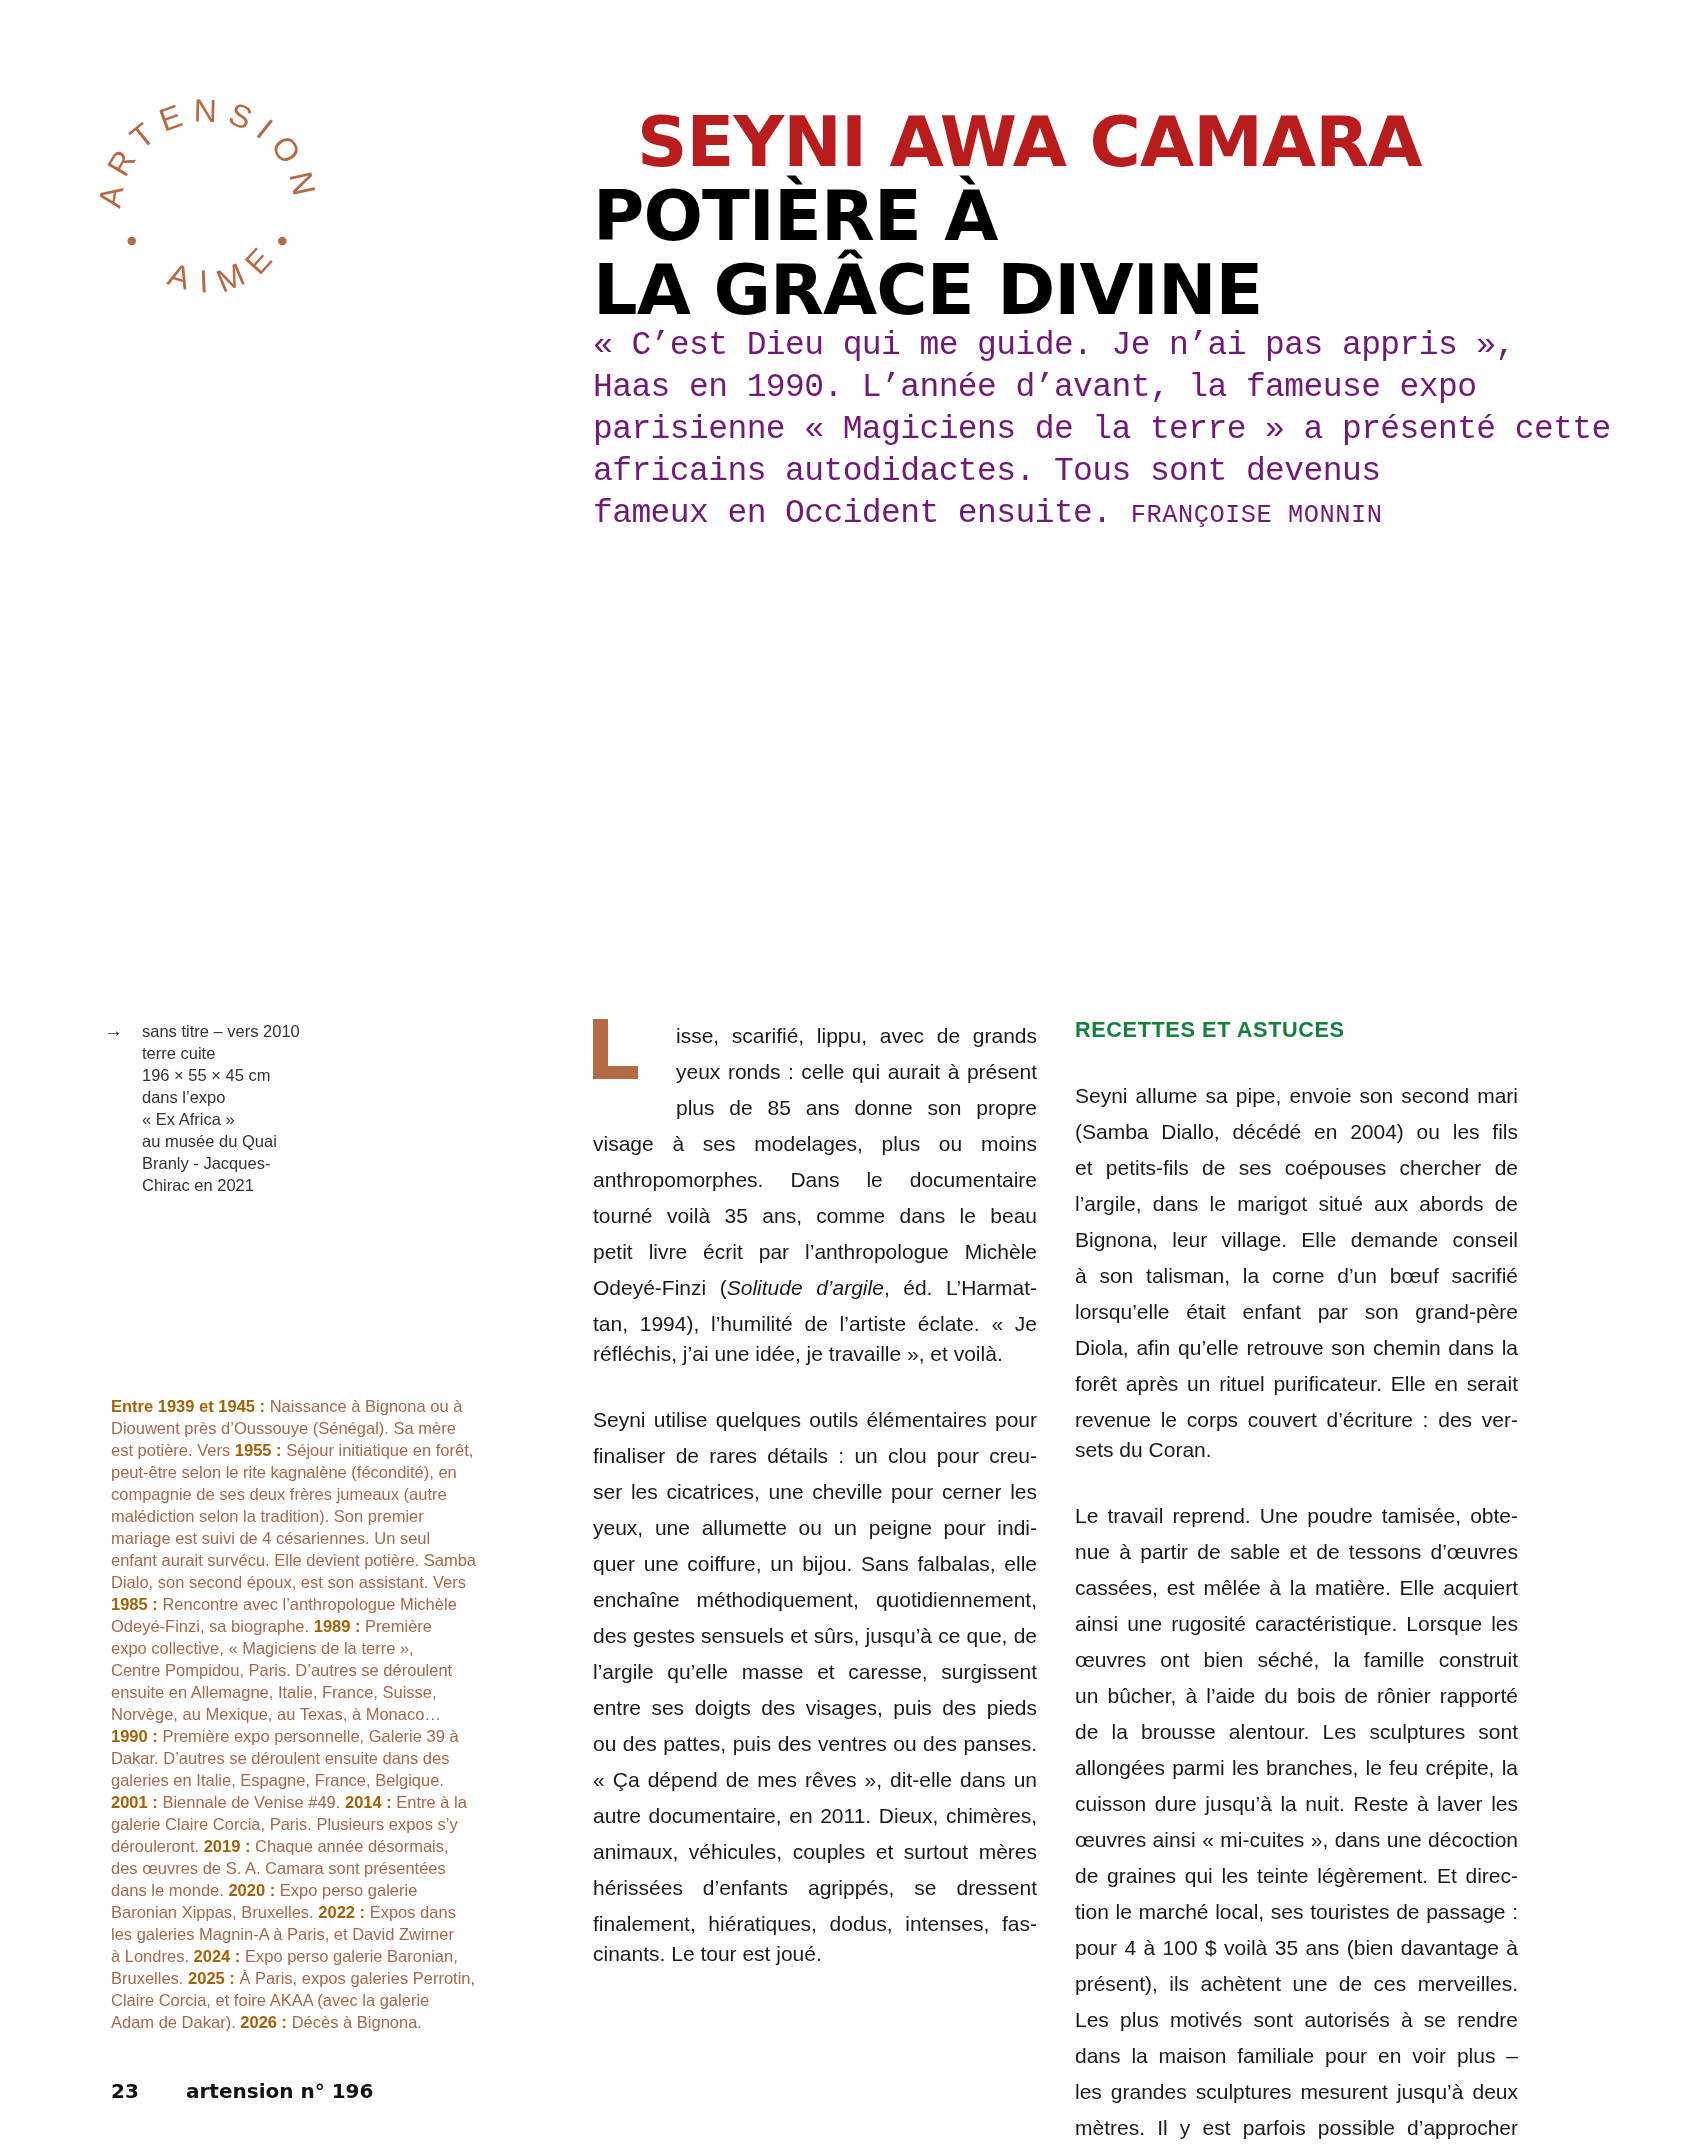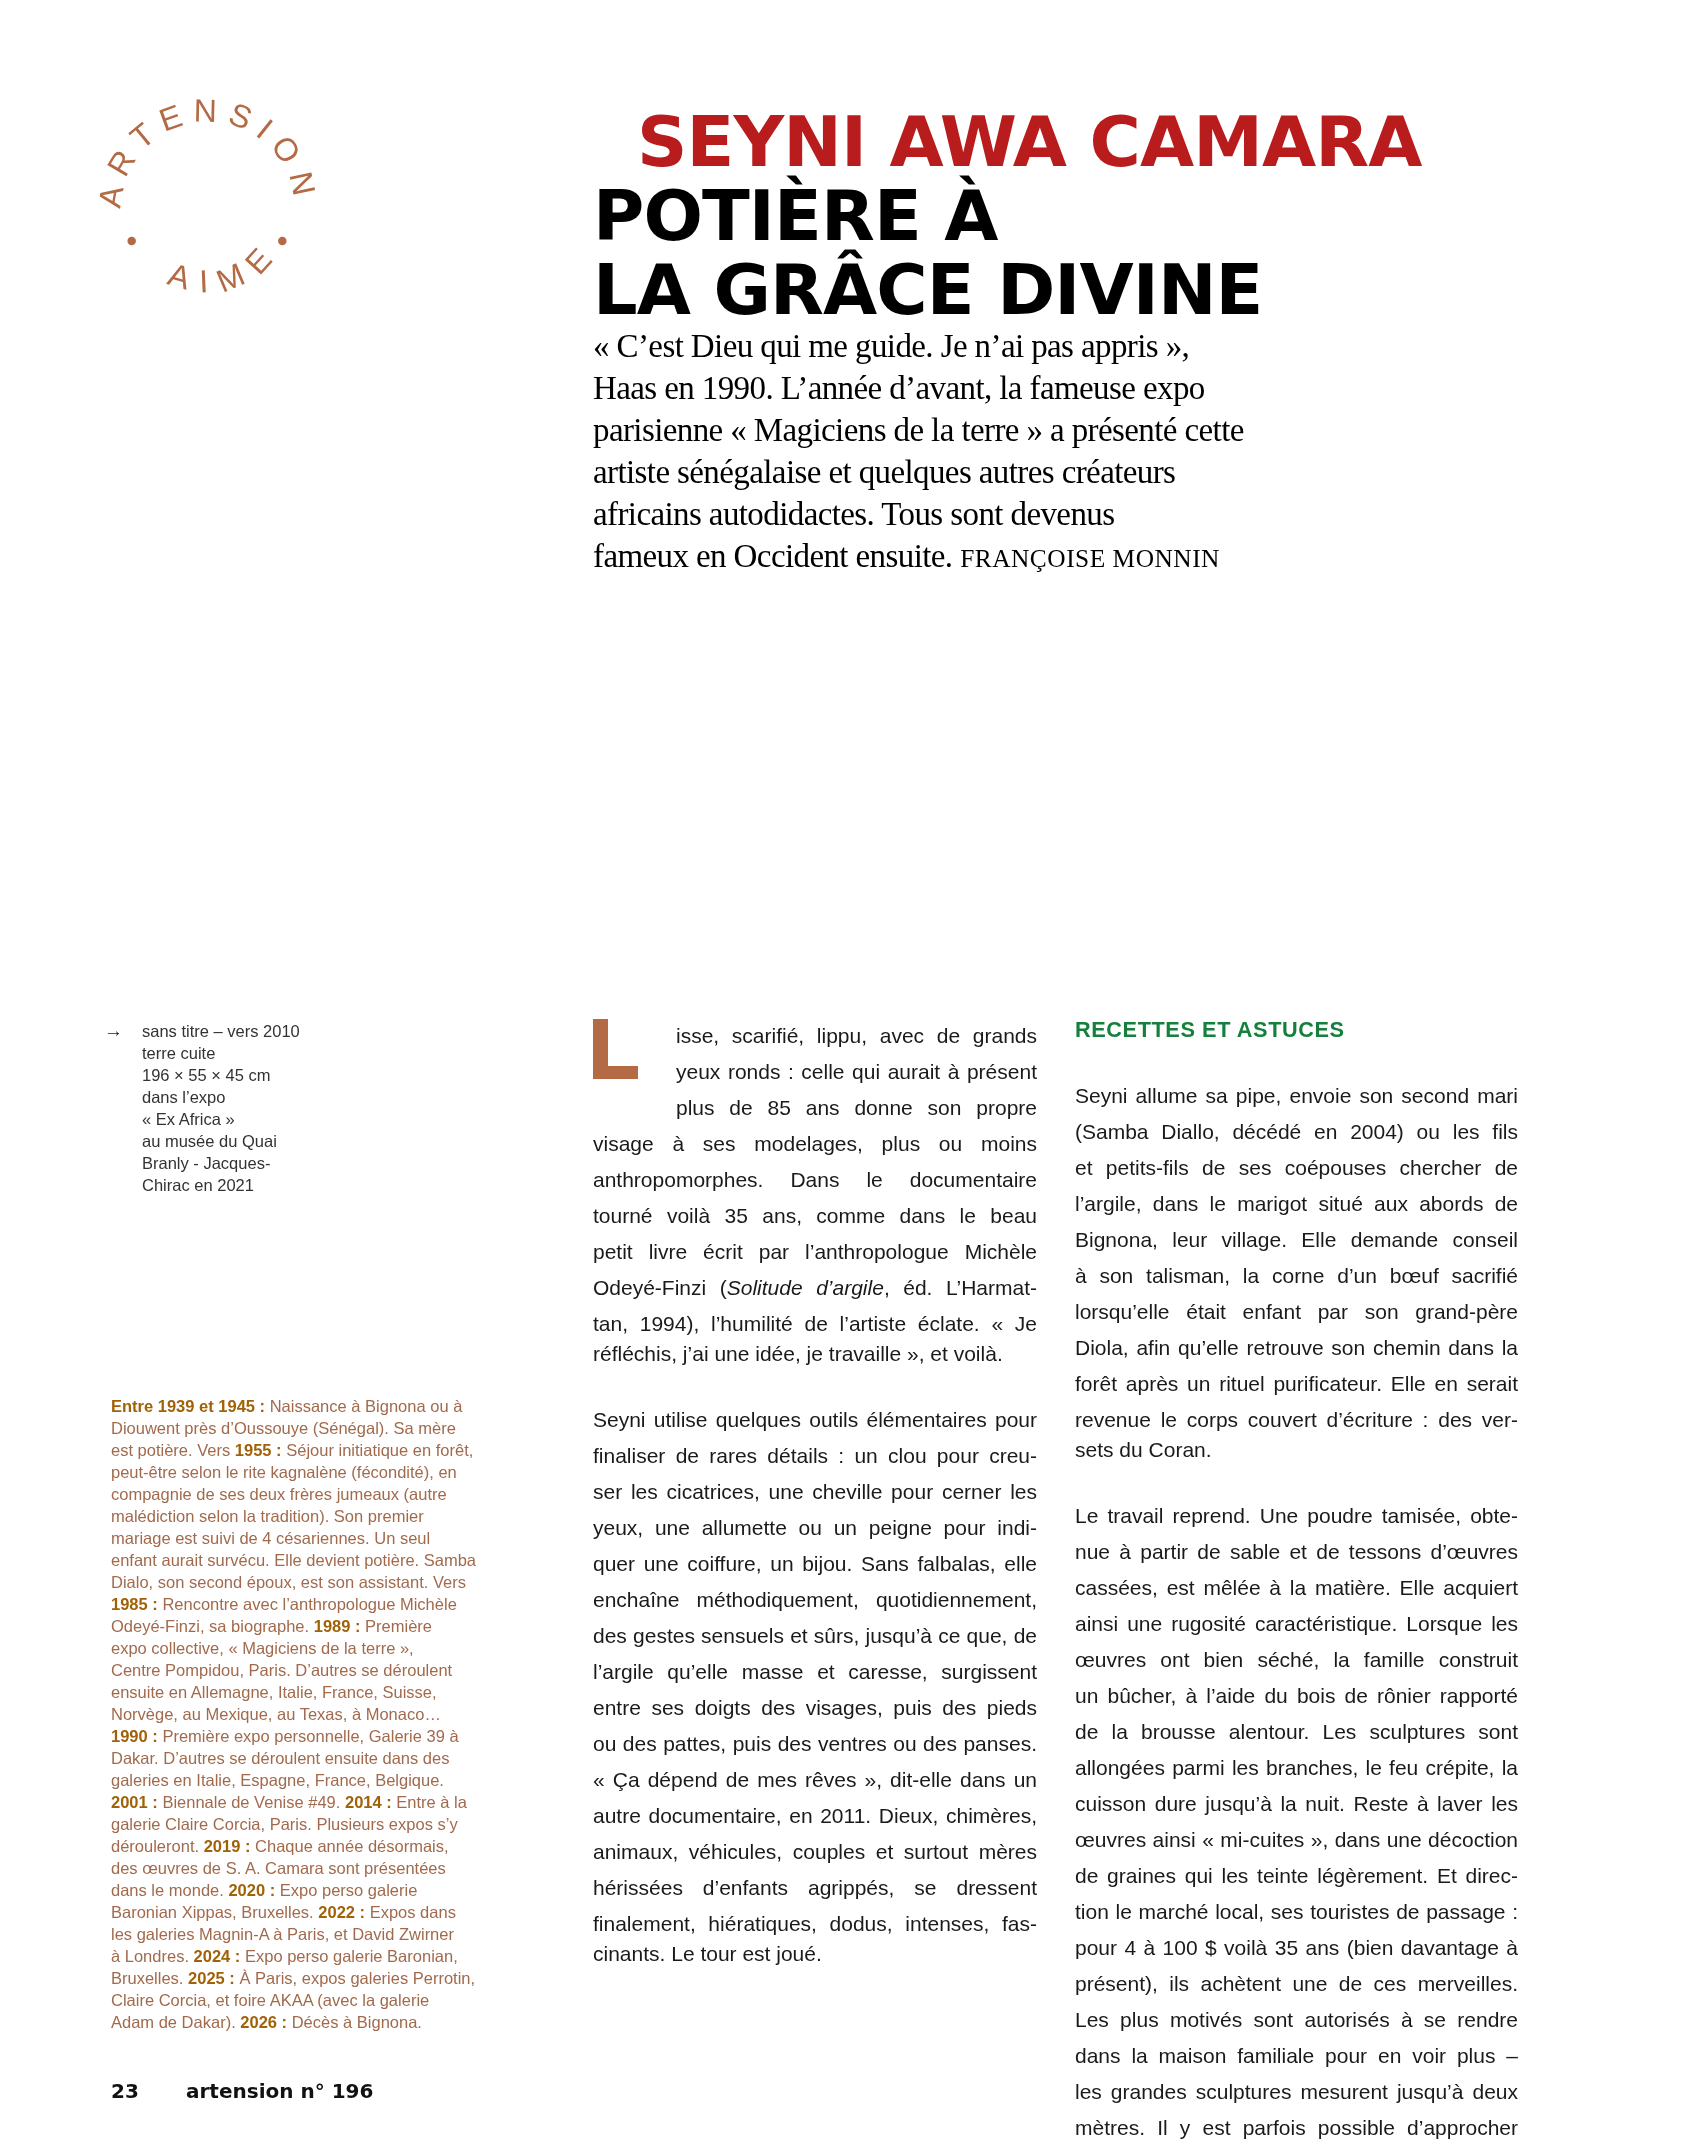--- a/index.html
+++ b/index.html
@@ -12,22 +12,22 @@
 
   
   #title-block { position: absolute; left: 593px; top: 105px; width: 942px; }
   .title-line { font-family: "DejaVu Sans", sans-serif; font-weight: bold; font-size: 70px;
                 line-height: 74px; letter-spacing: -0.9px; margin: 0; white-space: nowrap; }
   .title-line.name { color: #b91c1c; margin-left: 44px; }
   .title-line.sub { color: #000; }
 
   
   #lead { position: absolute; left: 593px; top: 325px; width: 942px;
-          font-family: Liberation Serif, serif; font-size: 33px; line-height: 42px;
-          color: #000000; letter-spacing: -0.6px; }
+          font-family: Liberation Mono, monospace; font-size: 33px; line-height: 42px;
+          color: #701a75; letter-spacing: -0.6px; }
   #lead .line { display: block; white-space: nowrap; }
   #lead .author { font-size: 25.4px; letter-spacing: 0.5px; }
 
   
   #caption { position: absolute; left: 104px; top: 1020px; width: 217px;
              font-size: 16.5px; line-height: 22px; color: #333; }
   #caption .arrow { position: absolute; left: 0; top: 0; font-size: 19px; color: #222; }
   #caption .lines { margin-left: 38px; }
   #caption .lines span { display: block; white-space: nowrap; }
 
@@ -80,21 +80,20 @@
 <div id="title-block">
   <h1 class="title-line name">SEYNI AWA CAMARA</h1>
   <h2 class="title-line sub">POTIÈRE À</h2>
   <h2 class="title-line sub">LA GRÂCE DIVINE</h2>
 </div>
 
 <div id="lead">
     <span class="line">« C’est Dieu qui me guide. Je n’ai pas appris »,</span>
     <span class="line">Haas en 1990. L’année d’avant, la fameuse expo</span>
     <span class="line">parisienne « Magiciens de la terre » a présenté cette</span>
-    <span class="line">artiste sénégalaise et quelques autres créateurs</span>
     <span class="line">africains autodidactes. Tous sont devenus</span>
     <span class="line">fameux en Occident ensuite. <span class="author">FRANÇOISE MONNIN</span></span>
   </div>
 
 <div id="caption">
   <span class="arrow">→</span>
   <div class="lines">
       <span>sans titre – vers 2010</span>
       <span>terre cuite</span>
       <span>196 × 55 × 45 cm</span>

